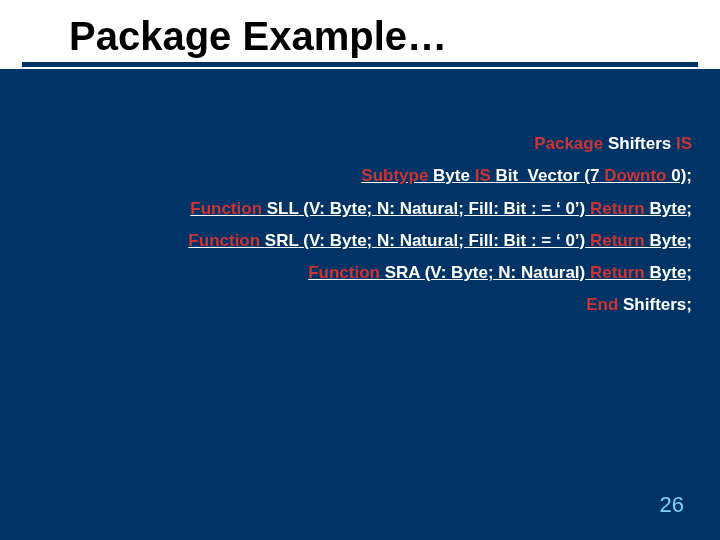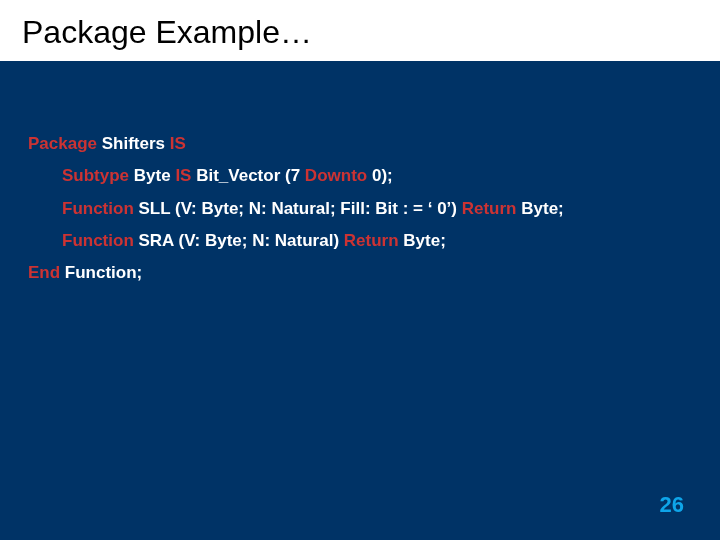--- a/index.html
+++ b/index.html
@@ -20,58 +20,61 @@
   .title-block {
     position: absolute;
     top: 0;
     left: 0;
     width: 720px;
     background: #ffffff;
     box-sizing: border-box;
     padding: 14px 22px 10px 22px;
   }
   .title-text {
-    font-size: 32px;
-    font-weight: normal;
+    font-size: 40px;
+    font-weight: bold;
     color: #000000;
+    margin-left: 47px;
   }
   .underline {
     position: absolute;
     top: 62px;
     left: 22px;
     width: 676px;
     height: 5px;
     background: #003366;
   }
   .body {
     position: absolute;
     top: 128px;
     left: 28px;
     width: 664px;
+    text-align: right;
   }
   .line {
     color: #ffffff;
     font-size: 17px;
     font-weight: bold;
     line-height: 1.9;
     white-space: nowrap;
   }
   .indent {
     padding-left: 34px;
+    text-decoration: underline;
   }
   .kw {
     color: #cc3333;
   }
   .page-num {
     position: absolute;
     bottom: 22px;
     right: 36px;
-    color: #0ea5e9;
+    color: #7dd3fc;
     font-size: 22px;
-    font-weight: bold;
+    font-weight: normal;
   }
 </style>
 </head>
 <body>
 
 <div class="slide">
 
   <div class="title-block">
     <div class="title-text">Package Example…</div>
     <div class="underline"></div>
@@ -95,34 +98,41 @@
     </div>
 
     <div class="line indent">
       <span class="kw">Function</span> 
       <span>SLL</span> 
       <span>(V: Byte; N: Natural; Fill: Bit : = ‘ 0’)</span> 
       <span class="kw">Return</span> 
       <span>Byte;</span>
     </div>
 
+    <div class="line indent">
+      <span class="kw">Function</span> 
+      <span>SRL</span> 
+      <span>(V: Byte; N: Natural; Fill: Bit : = ‘ 0’)</span> 
+      <span class="kw">Return</span> 
+      <span>Byte;</span>
+    </div>
 
 
     <div class="line indent">
       <span class="kw">Function</span> 
       <span>SRA</span> 
       <span>(V: Byte; N: Natural)</span> 
       <span class="kw">Return</span> 
       <span>Byte;</span>
     </div>
 
 
 
     <div class="line">
       <span class="kw">End</span> 
-      <span>Function;</span>
+      <span>Shifters;</span>
     </div>
 
   </div>
 
   <div class="page-num">26</div>
 
 </div>
 
 </body></html>

